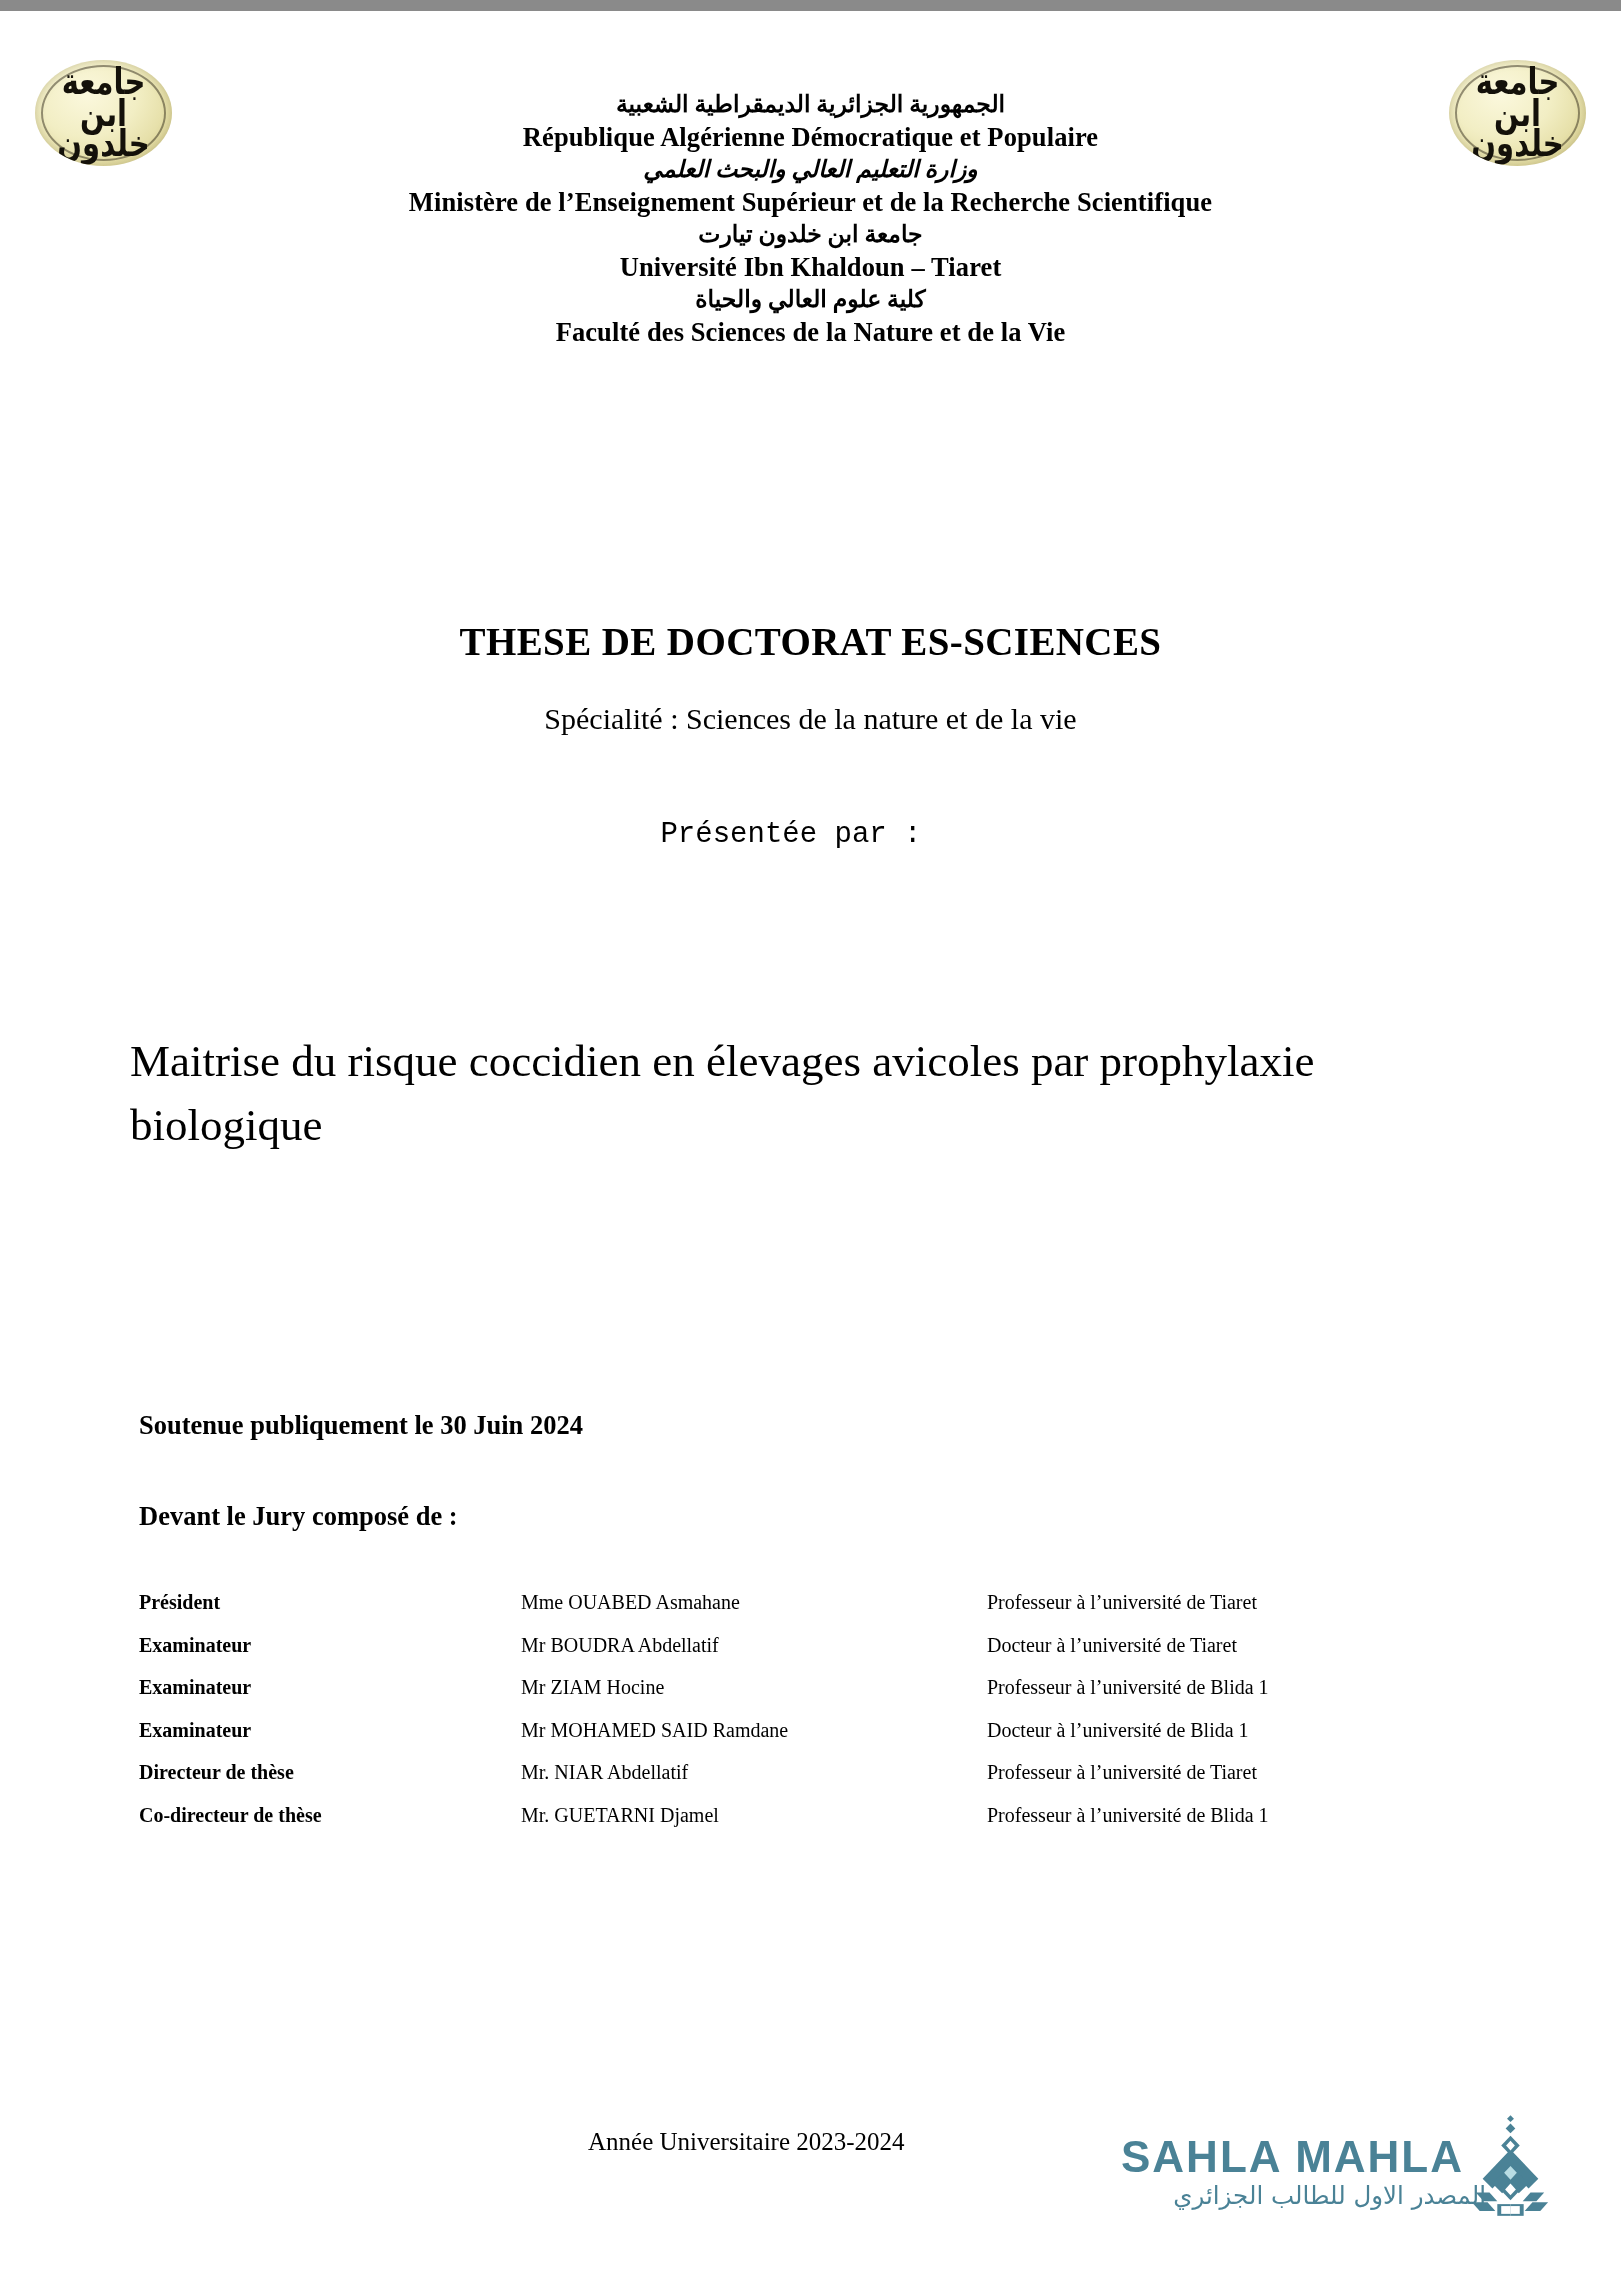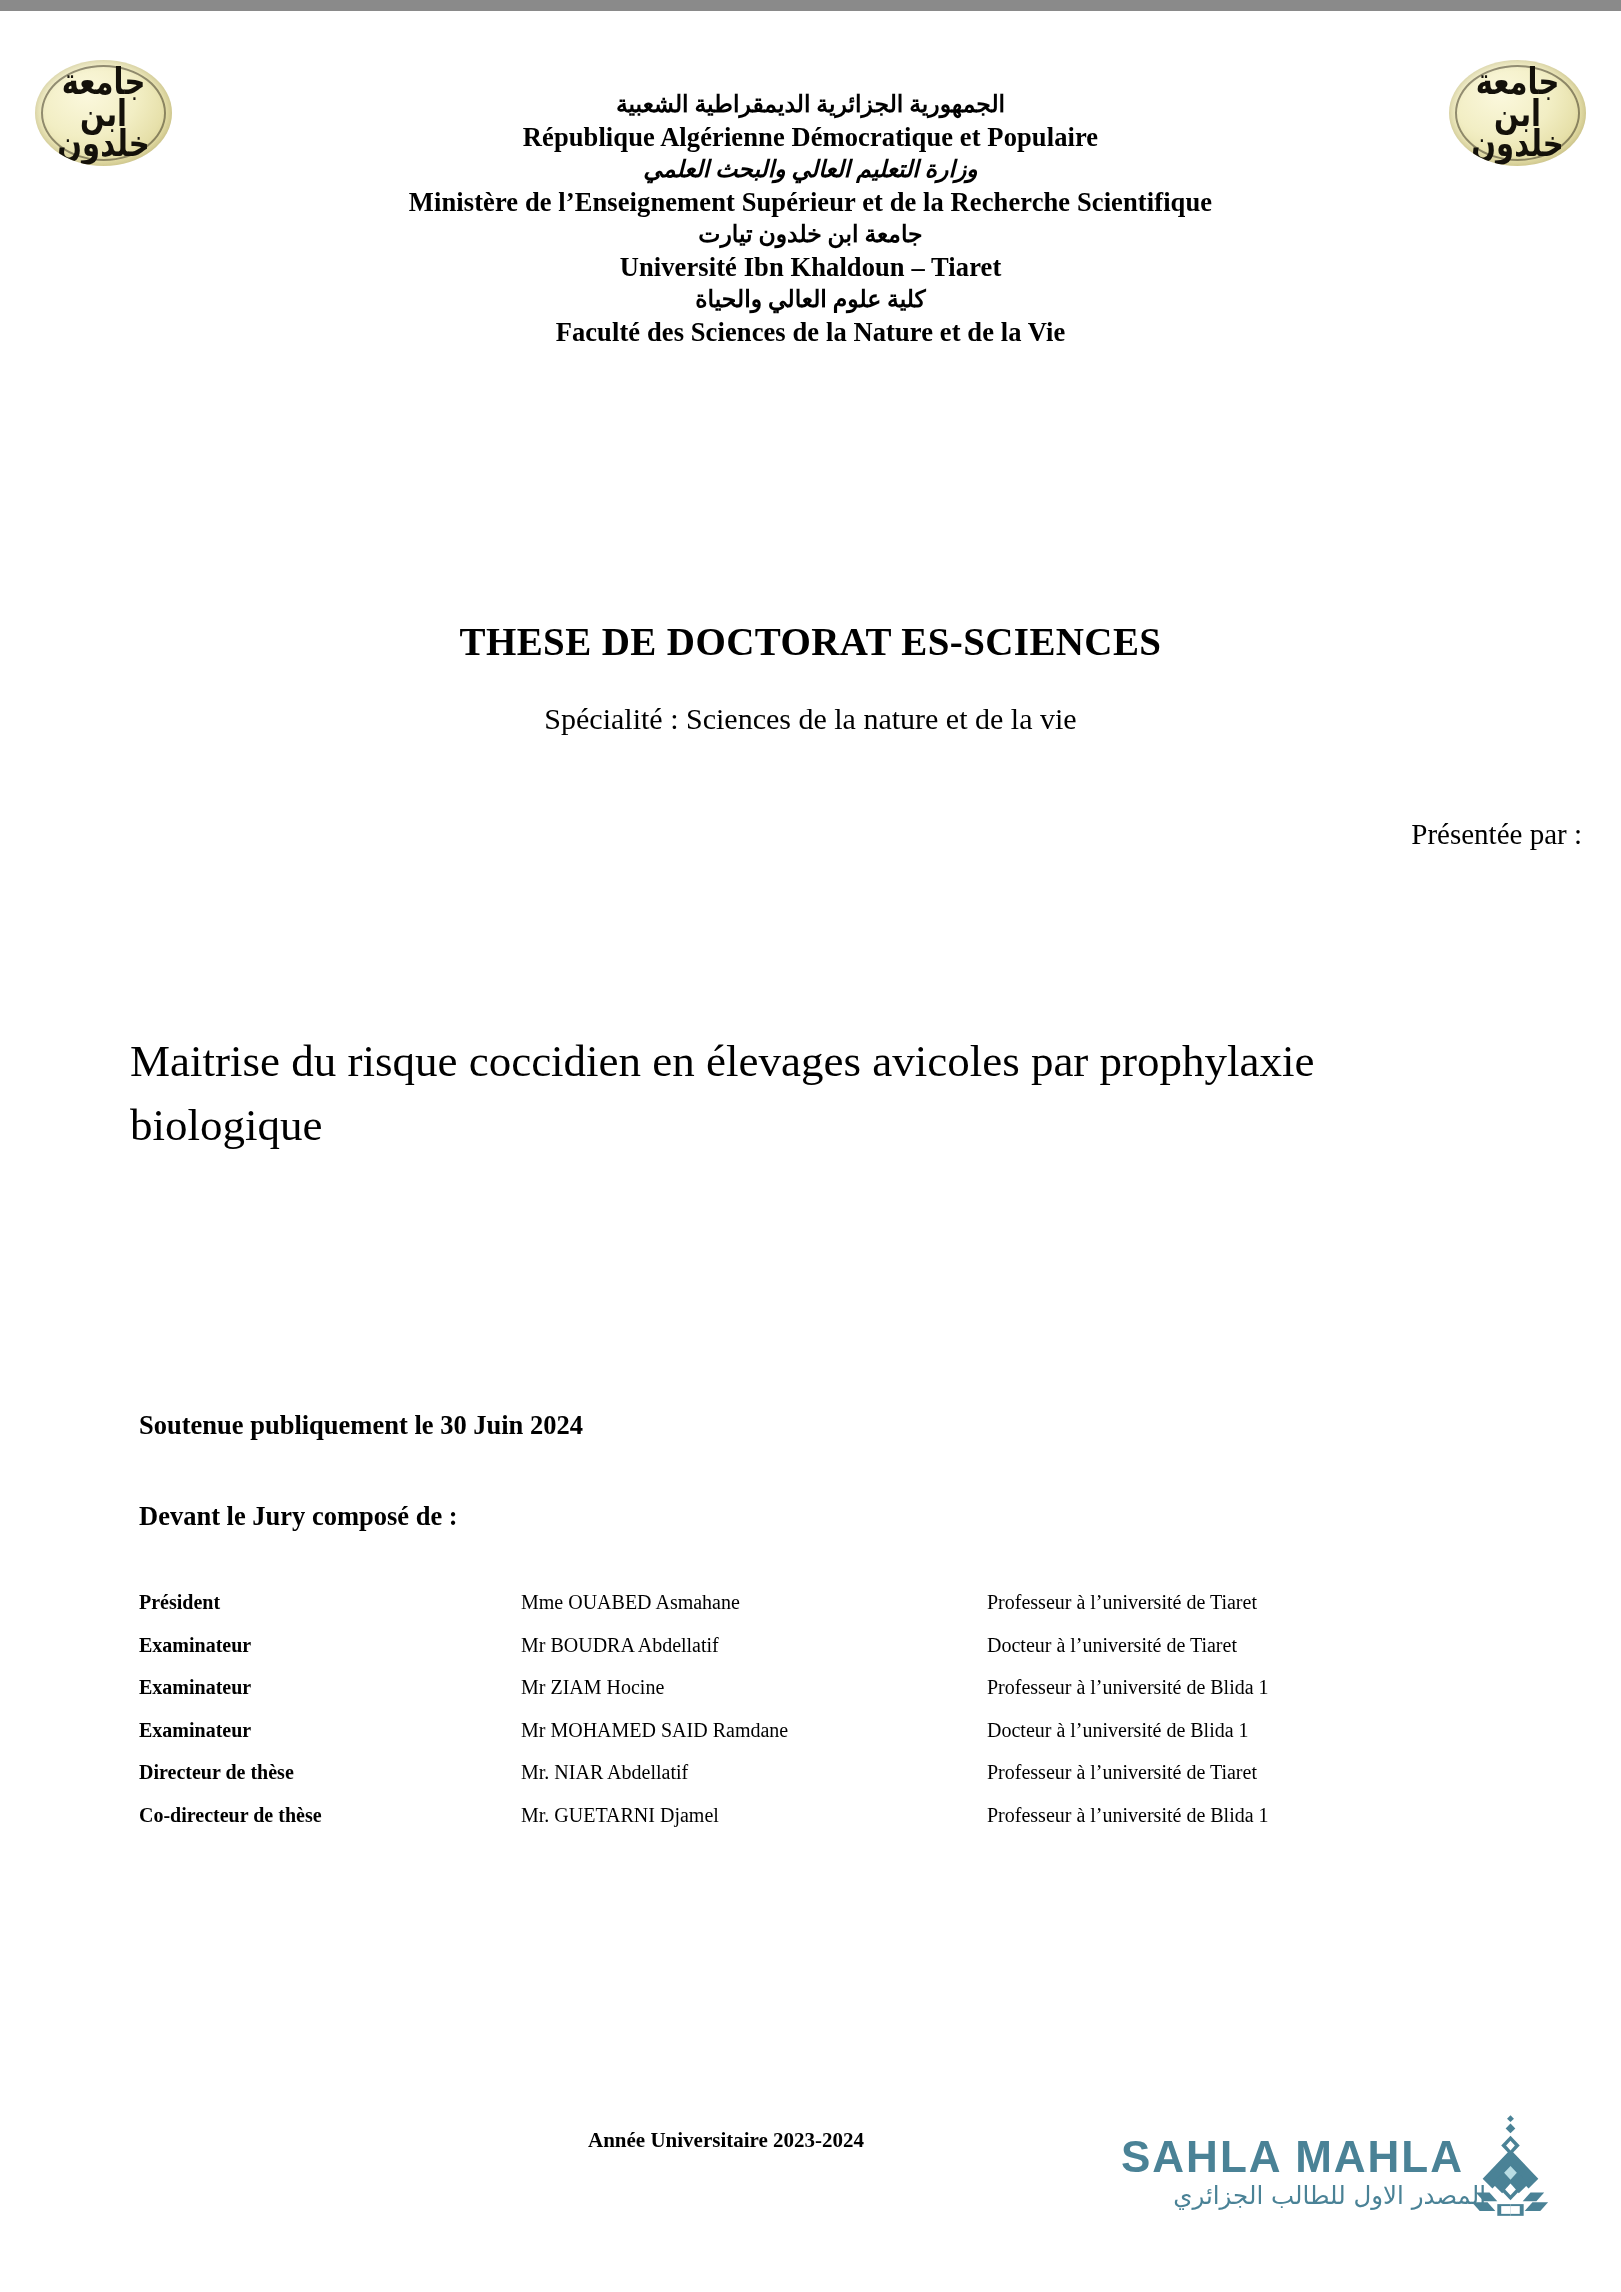--- a/index.html
+++ b/index.html
@@ -109,23 +109,24 @@
     left: 0;
     width: 1621px;
     text-align: center;
     font-size: 30px;
   }
   .presented-by {
     position: absolute;
     top: 804px;
     left: 0;
     width: 1582px;
-    text-align: right;
+    text-align: center;
     font-size: 29px;
     line-height: 1.35;
+    font-family: Liberation Mono, monospace;
   }
   .author {
     font-weight: bold;
   }
 
   
   .thesis-title {
     position: absolute;
     top: 1019px;
     left: 130px;
@@ -173,22 +174,22 @@
   }
   .jury td.affil {
     width: 497px;
   }
 
   
   .academic-year {
     position: absolute;
     top: 2117px;
     left: 588px;
-    font-size: 21px;
-    font-weight: bold;
+    font-size: 25px;
+    font-weight: normal;
   }
   .sahla {
     position: absolute;
     top: 2103px;
     left: 1121px;
     width: 431px;
     height: 108px;
   }
   .sahla-word {
     position: absolute;

